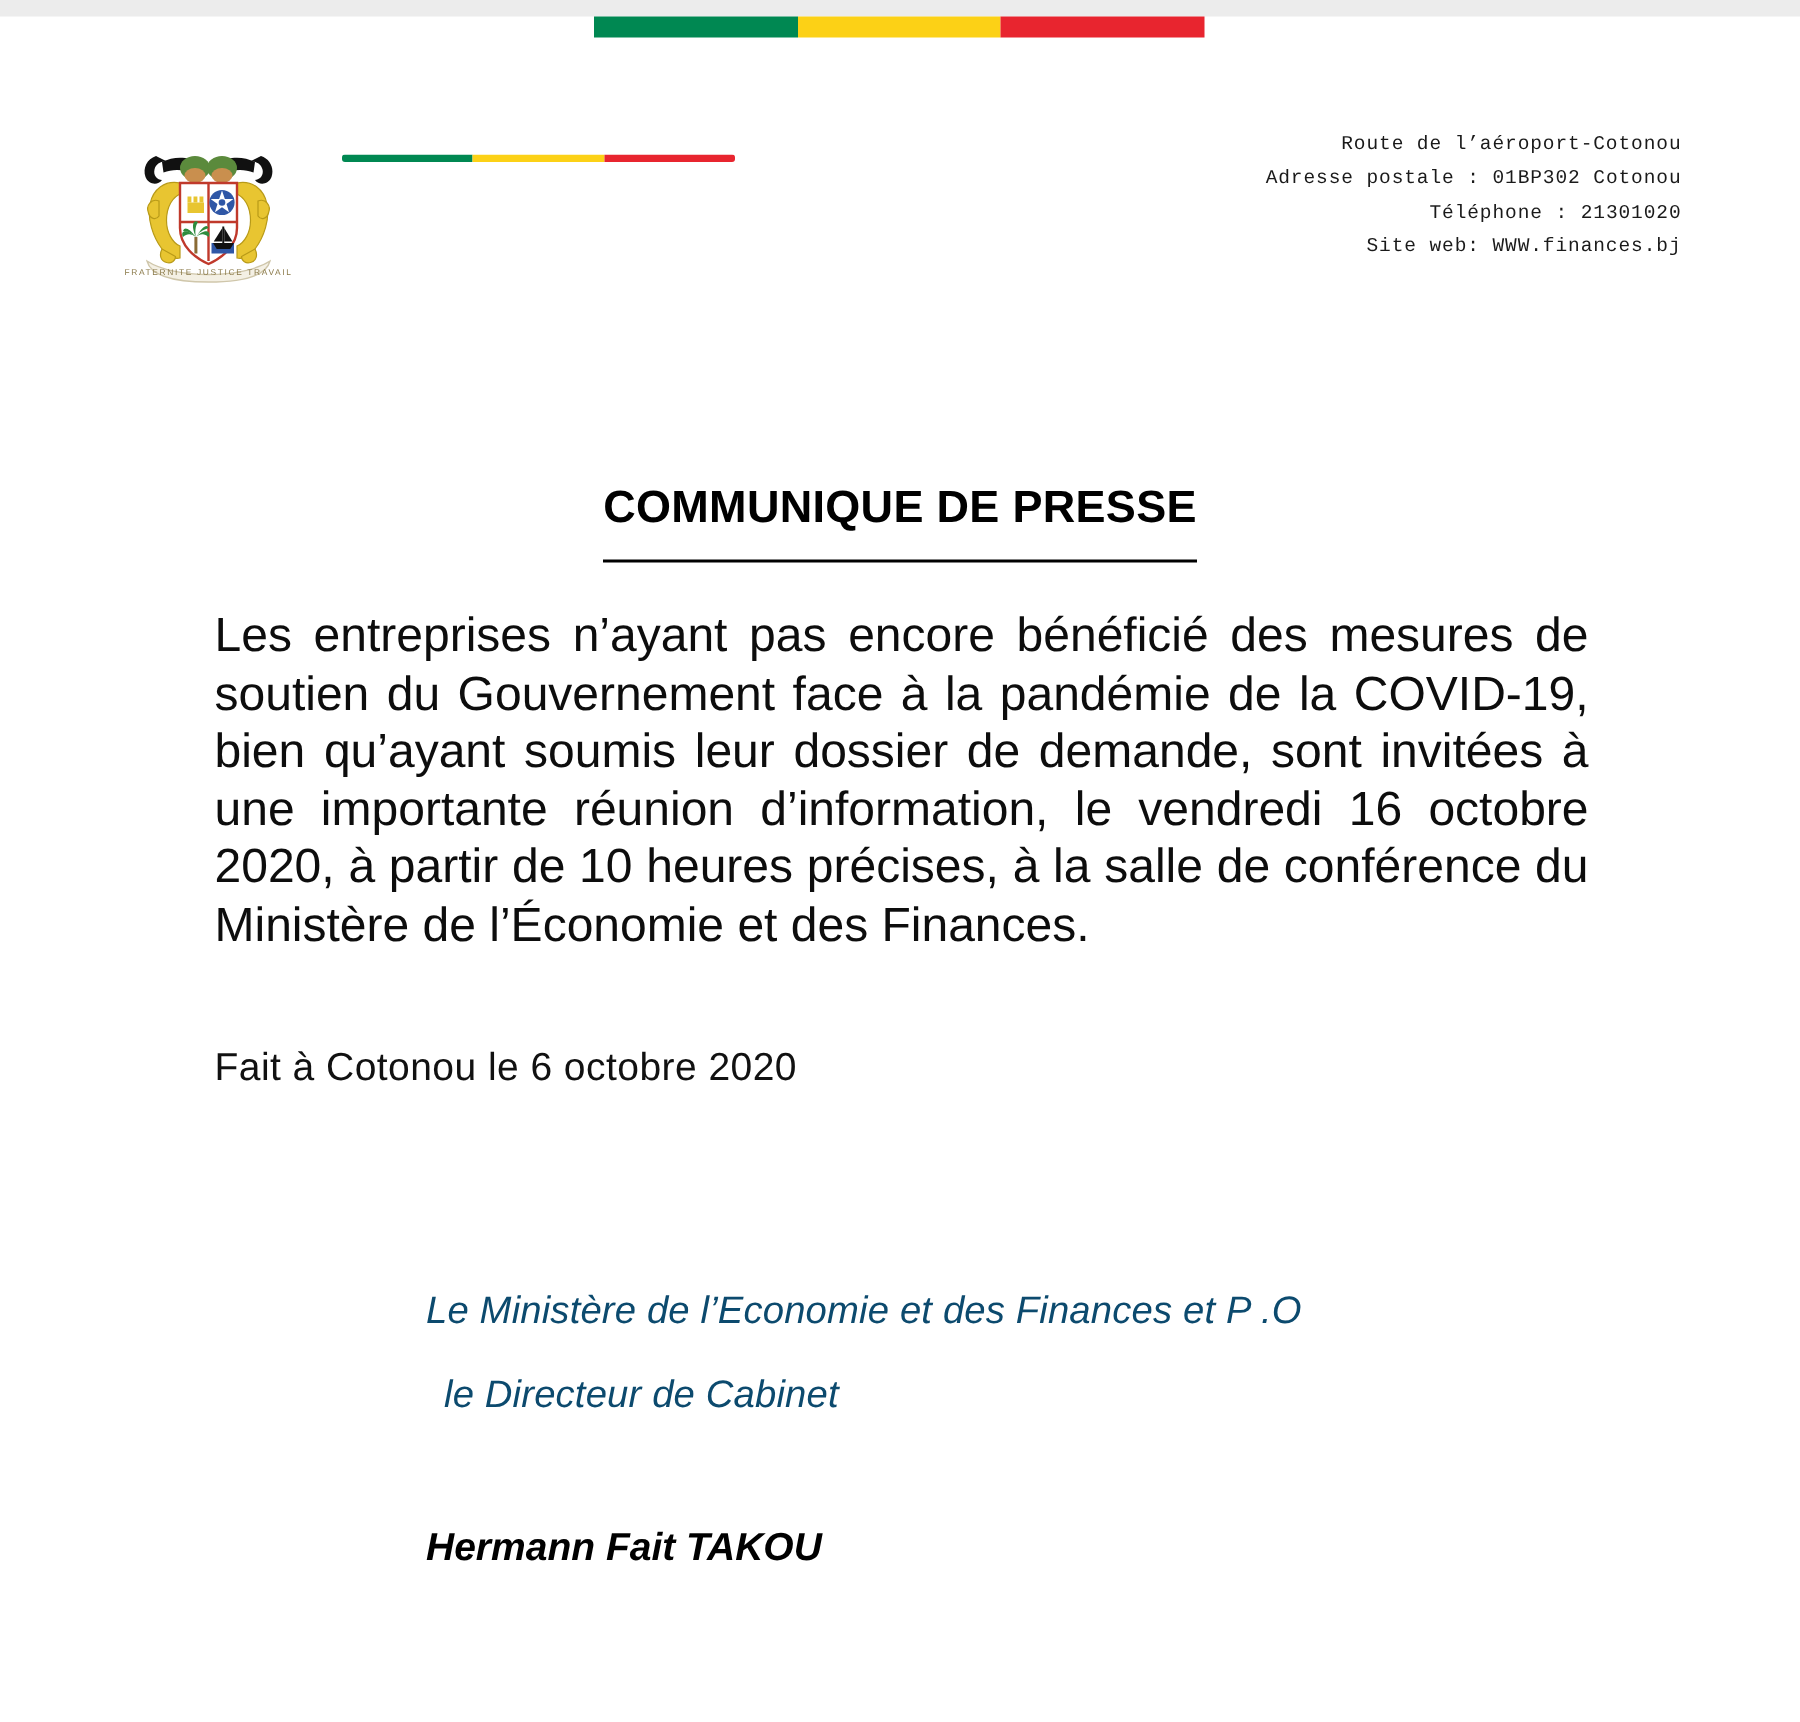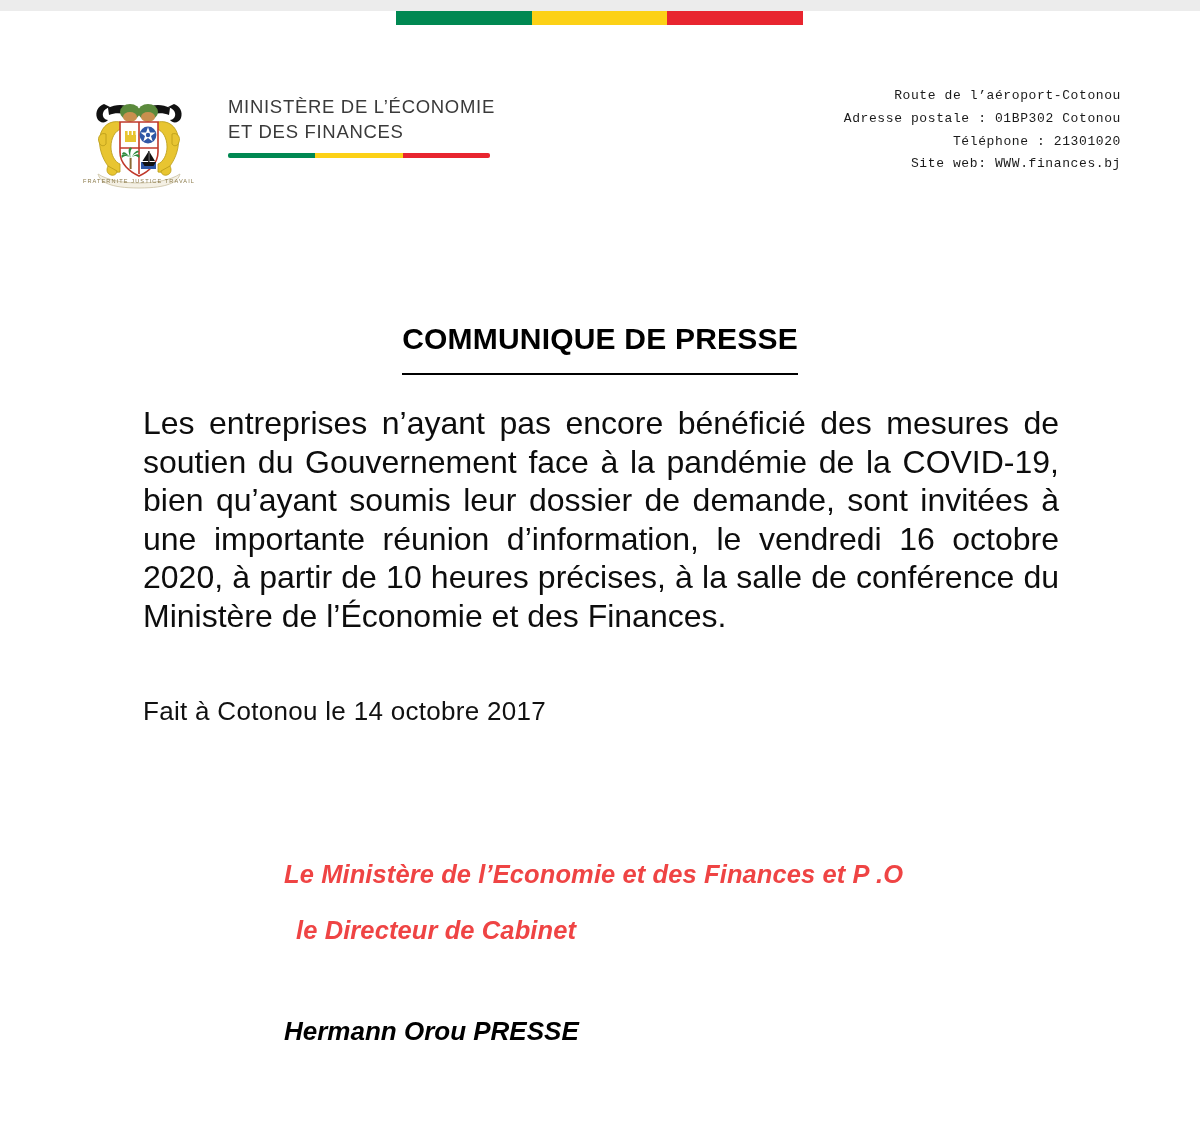--- a/index.html
+++ b/index.html
@@ -131,25 +131,25 @@
   }
 
   
   .signature-block {
     position: absolute;
     left: 284px; top: 860px;
     width: 800px;
   }
   .sig-line {
     font-family: "Liberation Sans", sans-serif;
-    font-weight: bold;
+    font-weight: normal;
     font-style: italic;
     font-size: 25.5px;
     letter-spacing: 0.1px;
-    color: #ef4444;
+    color: #0c4a6e;
   }
   .sig-role-1 { margin-bottom: 27px; }
   .sig-role-2 { margin-left: 12px; }
   .sig-name {
     position: absolute;
     left: 284px; top: 1016px;
     font-family: "Liberation Sans", sans-serif;
     font-weight: bold;
     font-style: italic;
     font-size: 26px;
@@ -230,22 +230,20 @@
         <path d="M66.2 70 L60.5 79 L66.2 79 Z" fill="#111"></path>
         <path d="M67.5 70 L73 79 L67.5 79 Z" fill="#111"></path>
       </g>
 
       <path d="M16 92 C34 104 80 104 98 92 C96 100 86 106 57 106 C28 106 18 100 16 92 Z" fill="#f4f0e4" stroke="#cfc6aa" stroke-width="0.9"></path>
       <text x="57" y="101" font-size="5.6" font-family="Liberation Sans, sans-serif" fill="#8b7a4a" text-anchor="middle" letter-spacing="1.1">FRATERNITE JUSTICE TRAVAIL</text>
     </svg>
   </div>
 
   <div class="ministry-block">
-    <div class="ministry-name">MINISTÈRE DE L’ÉCONOMIE
-ET DES FINANCES</div>
     <div class="ministry-rule">
       <span style="background:#008852"></span>
       <span style="background:#fcd116"></span>
       <span style="background:#e8252f"></span>
     </div>
   </div>
 
   <div class="contact-block">
     <div class="contact-line">Route de l’aéroport-Cotonou</div>
     <div class="contact-line">Adresse postale : 01BP302 Cotonou</div>
@@ -253,19 +251,19 @@
     <div class="contact-line">Site web: WWW.finances.bj</div>
   </div>
 </div>
 
 <div class="doc-title">
   <span>COMMUNIQUE DE PRESSE</span>
 </div>
 
 <div class="body-text">Les entreprises n’ayant pas encore bénéficié des mesures de soutien du Gouvernement face à la pandémie de la COVID-19, bien qu’ayant soumis leur dossier de demande, sont invitées à une importante réunion d’information, le vendredi 16 octobre 2020, à partir de 10 heures précises, à la salle de conférence du Ministère de l’Économie et des Finances.</div>
 
-<div class="place-date">Fait à Cotonou le 14 octobre 2017</div>
+<div class="place-date">Fait à Cotonou le 6 octobre 2020</div>
 
 <div class="signature-block">
   <div class="sig-line sig-role-1">Le Ministère de l’Economie et des Finances et P .O</div>
   <div class="sig-line sig-role-2">le  Directeur de Cabinet</div>
 </div>
-<div class="sig-name">Hermann Orou PRESSE</div>
+<div class="sig-name">Hermann Fait TAKOU</div>
 
 </body></html>

